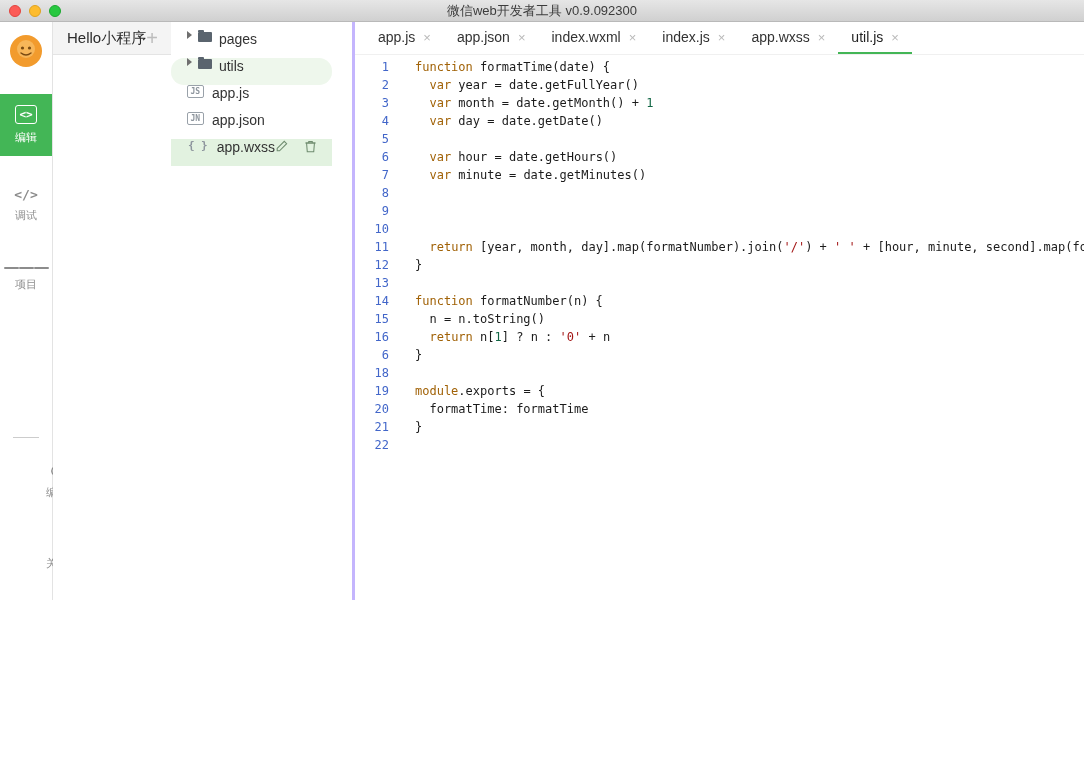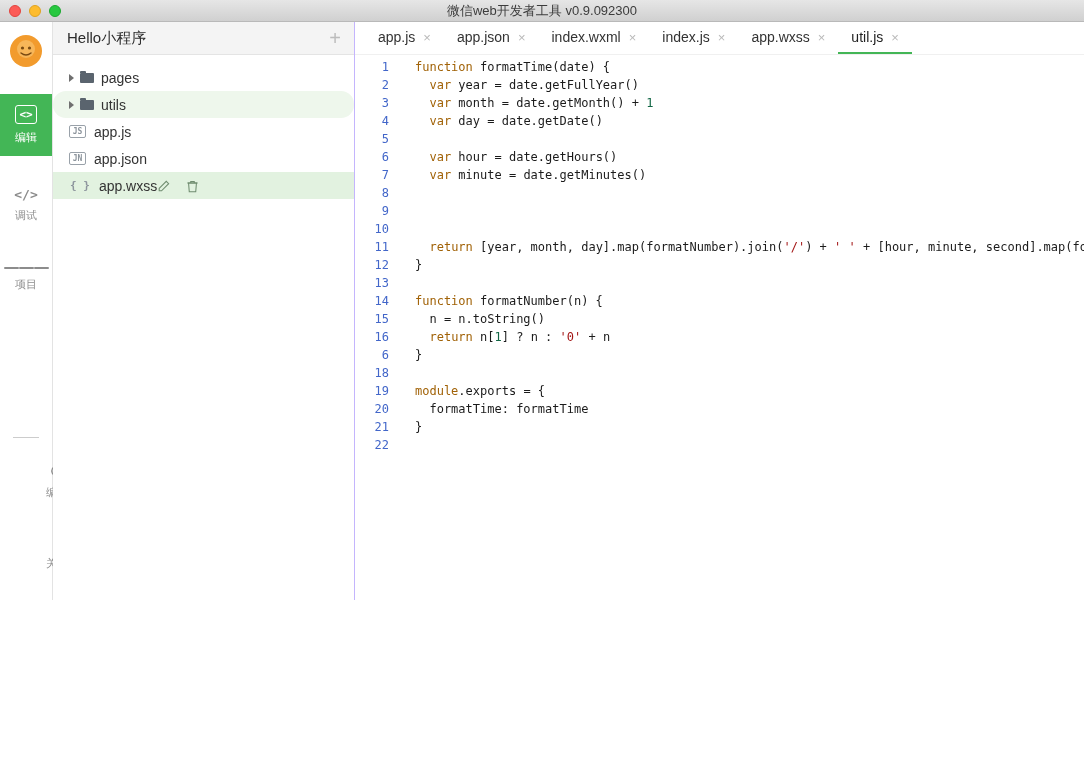--- a/index.html
+++ b/index.html
@@ -32,27 +32,27 @@
   .icon-code { border:1px solid currentColor; border-radius:3px; padding:2px 3px; font-size:11px; font-weight:bold; }
   .icon-debug { font-size:13px; font-weight:bold; }
   .icon-menu i { display:block; width:15px; height:2px; background:currentColor; margin:2px 0; border-radius:1px; }
   .icon-close { font-size:18px; line-height:14px; font-family:"Liberation Sans",sans-serif; }
   .side-spacer { flex:1; }
   .side-divider { width:26px; height:1px; background:#cccccc; margin-bottom:14px; flex:none; }
   #side-bottom { width:100%; margin-bottom:4px; }
   #side-bottom .side-item { margin-bottom:14px;margin-left:31px; }
 
   
-  .explorer { width:302px; flex:none; border-right:1px solid #c4b5fd; display:flex; flex-direction:column; background:#fff; }
+  .explorer { width:302px; flex:none; border-right:3px solid #c4b5fd; display:flex; flex-direction:row; background:#fff; }
   .explorer-header { height:33px; flex:none; background:#f4f4f4; border-bottom:1px solid #e4e4e4;
     display:flex; align-items:center; justify-content:space-between; padding:0 13px 0 14px; }
   .project-title { font-size:15px; color:#2b2b2b; }
   .add-btn { font-size:20px; color:#bcbcbc; cursor:pointer; font-weight:300; line-height:20px; }
   .tree { padding-top:9px; }
-  .tree-row { height:27px; display:flex; align-items:center; padding-left:16px; font-size:14px;
+  .tree-row { height:27px; display:flex; align-items:flex-start; padding-left:16px; font-size:14px;
     color:#333; cursor:pointer; }
   .tree-row.tinted { background:#eef7ec;border-radius:13px; }
   .tree-row.selected { background:#e2f2e0; }
   .tri { width:0; height:0; border-left:5px solid #6f6f6f; border-top:4px solid transparent;
     border-bottom:4px solid transparent; margin-right:6px; flex:none; }
   .folder-ico { width:14px; height:10px; background:#5a646e; border-radius:1px; position:relative;
     margin-right:7px; margin-top:1px; flex:none; }
   .folder-ico::before { content:""; position:absolute; top:-2px; left:0; width:6px; height:2px;
     background:#5a646e; border-radius:1px 1px 0 0; }
   .badge { min-width:17px; height:13px; border:1px solid #99a1a9; border-radius:2px; color:#8d959d;

